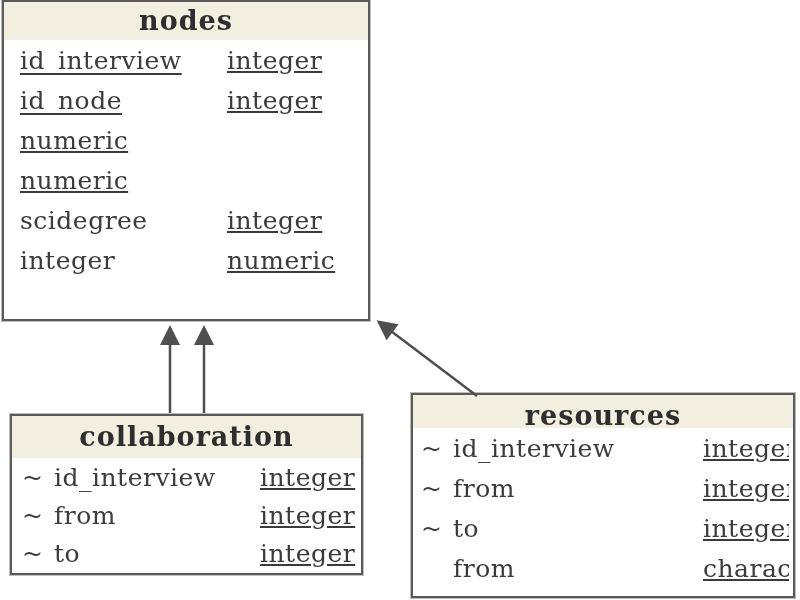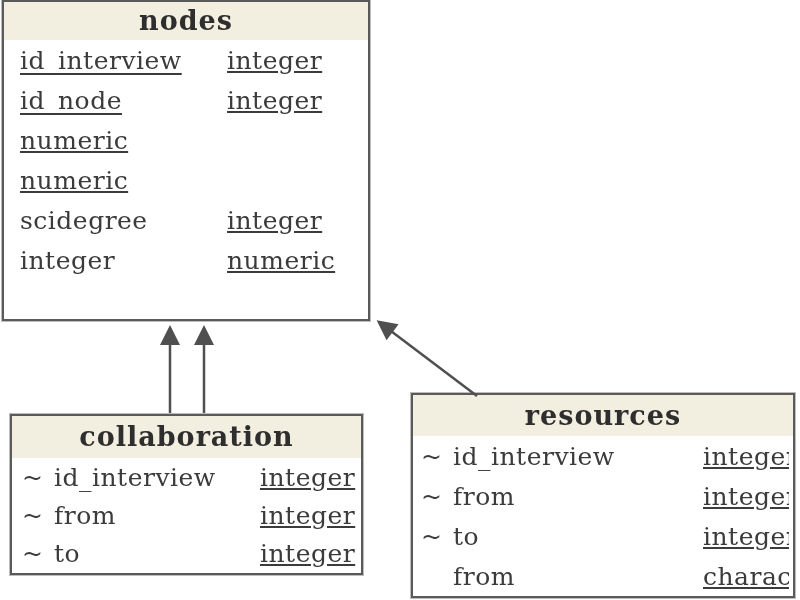--- a/index.html
+++ b/index.html
@@ -62,21 +62,21 @@
 
   
   #tbl-collaboration { left: 10px; top: 414px; width: 353px; height: 161px; }
   #tbl-collaboration .entity-header { height: 42px; line-height: 42px; }
   #tbl-collaboration .field-row { height: 38px; padding-left: 10px; padding-right: 4px; }
   #tbl-collaboration .fname { flex: 0 0 206px; }
   #tbl-collaboration .ftype { flex: 1; }
 
   
   #tbl-resources { left: 411px; top: 393px; width: 384px; height: 205px; }
-  #tbl-resources .entity-header { height: 41px; line-height: 41px; }
+  #tbl-resources .entity-header { height: 33px; line-height: 41px; }
   #tbl-resources .field-row { height: 40px; padding-left: 8px; padding-right: 4px; }
   #tbl-resources .fname { flex: 0 0 250px; }
   #tbl-resources .ftype { flex: 1; }
 
   #relations-layer {
     position: absolute;
     left: 0; top: 0;
     width: 800px; height: 600px;
     pointer-events: none;
   }

